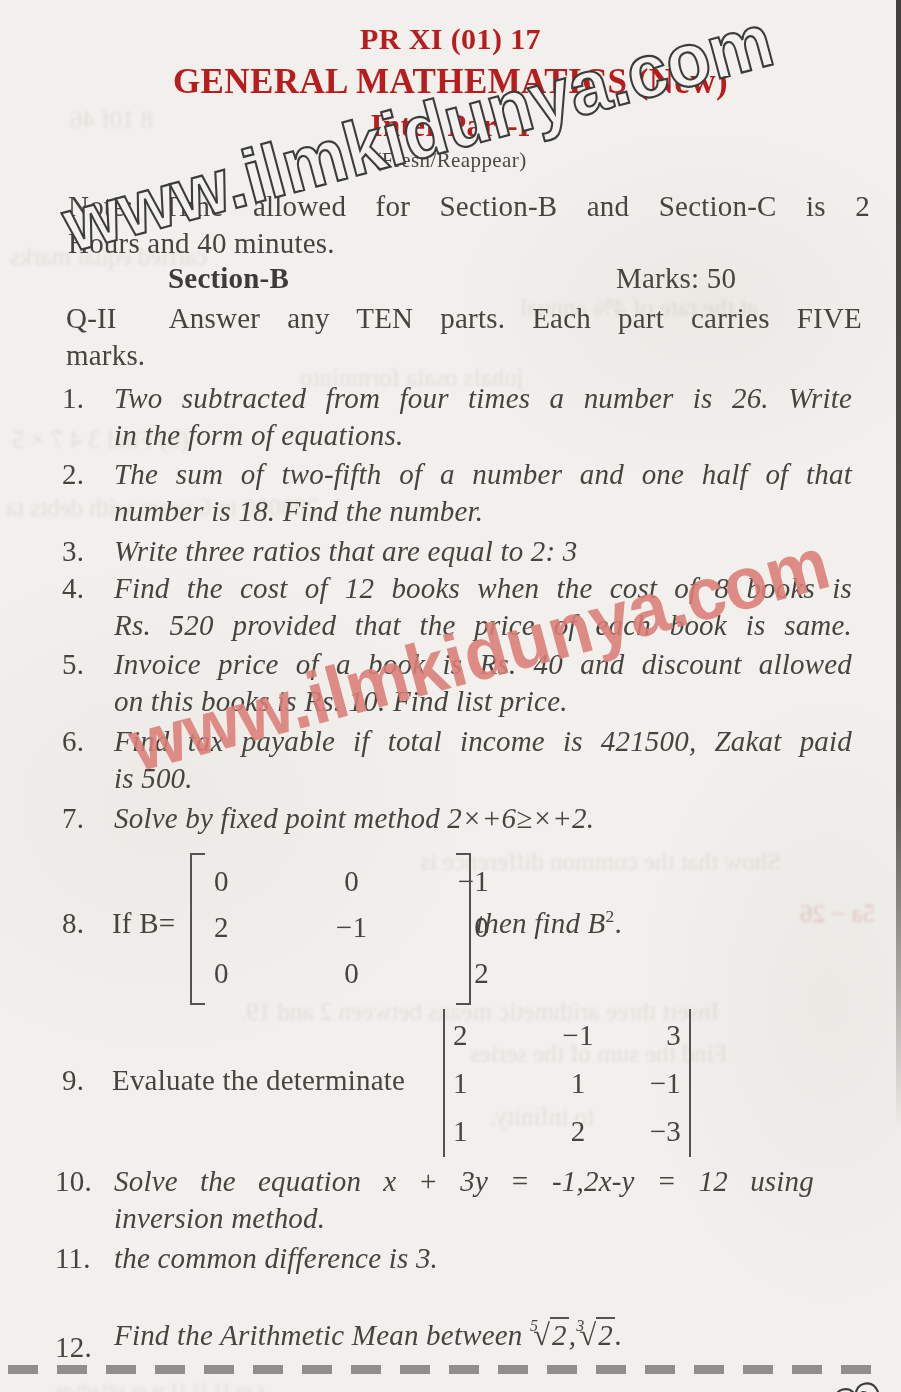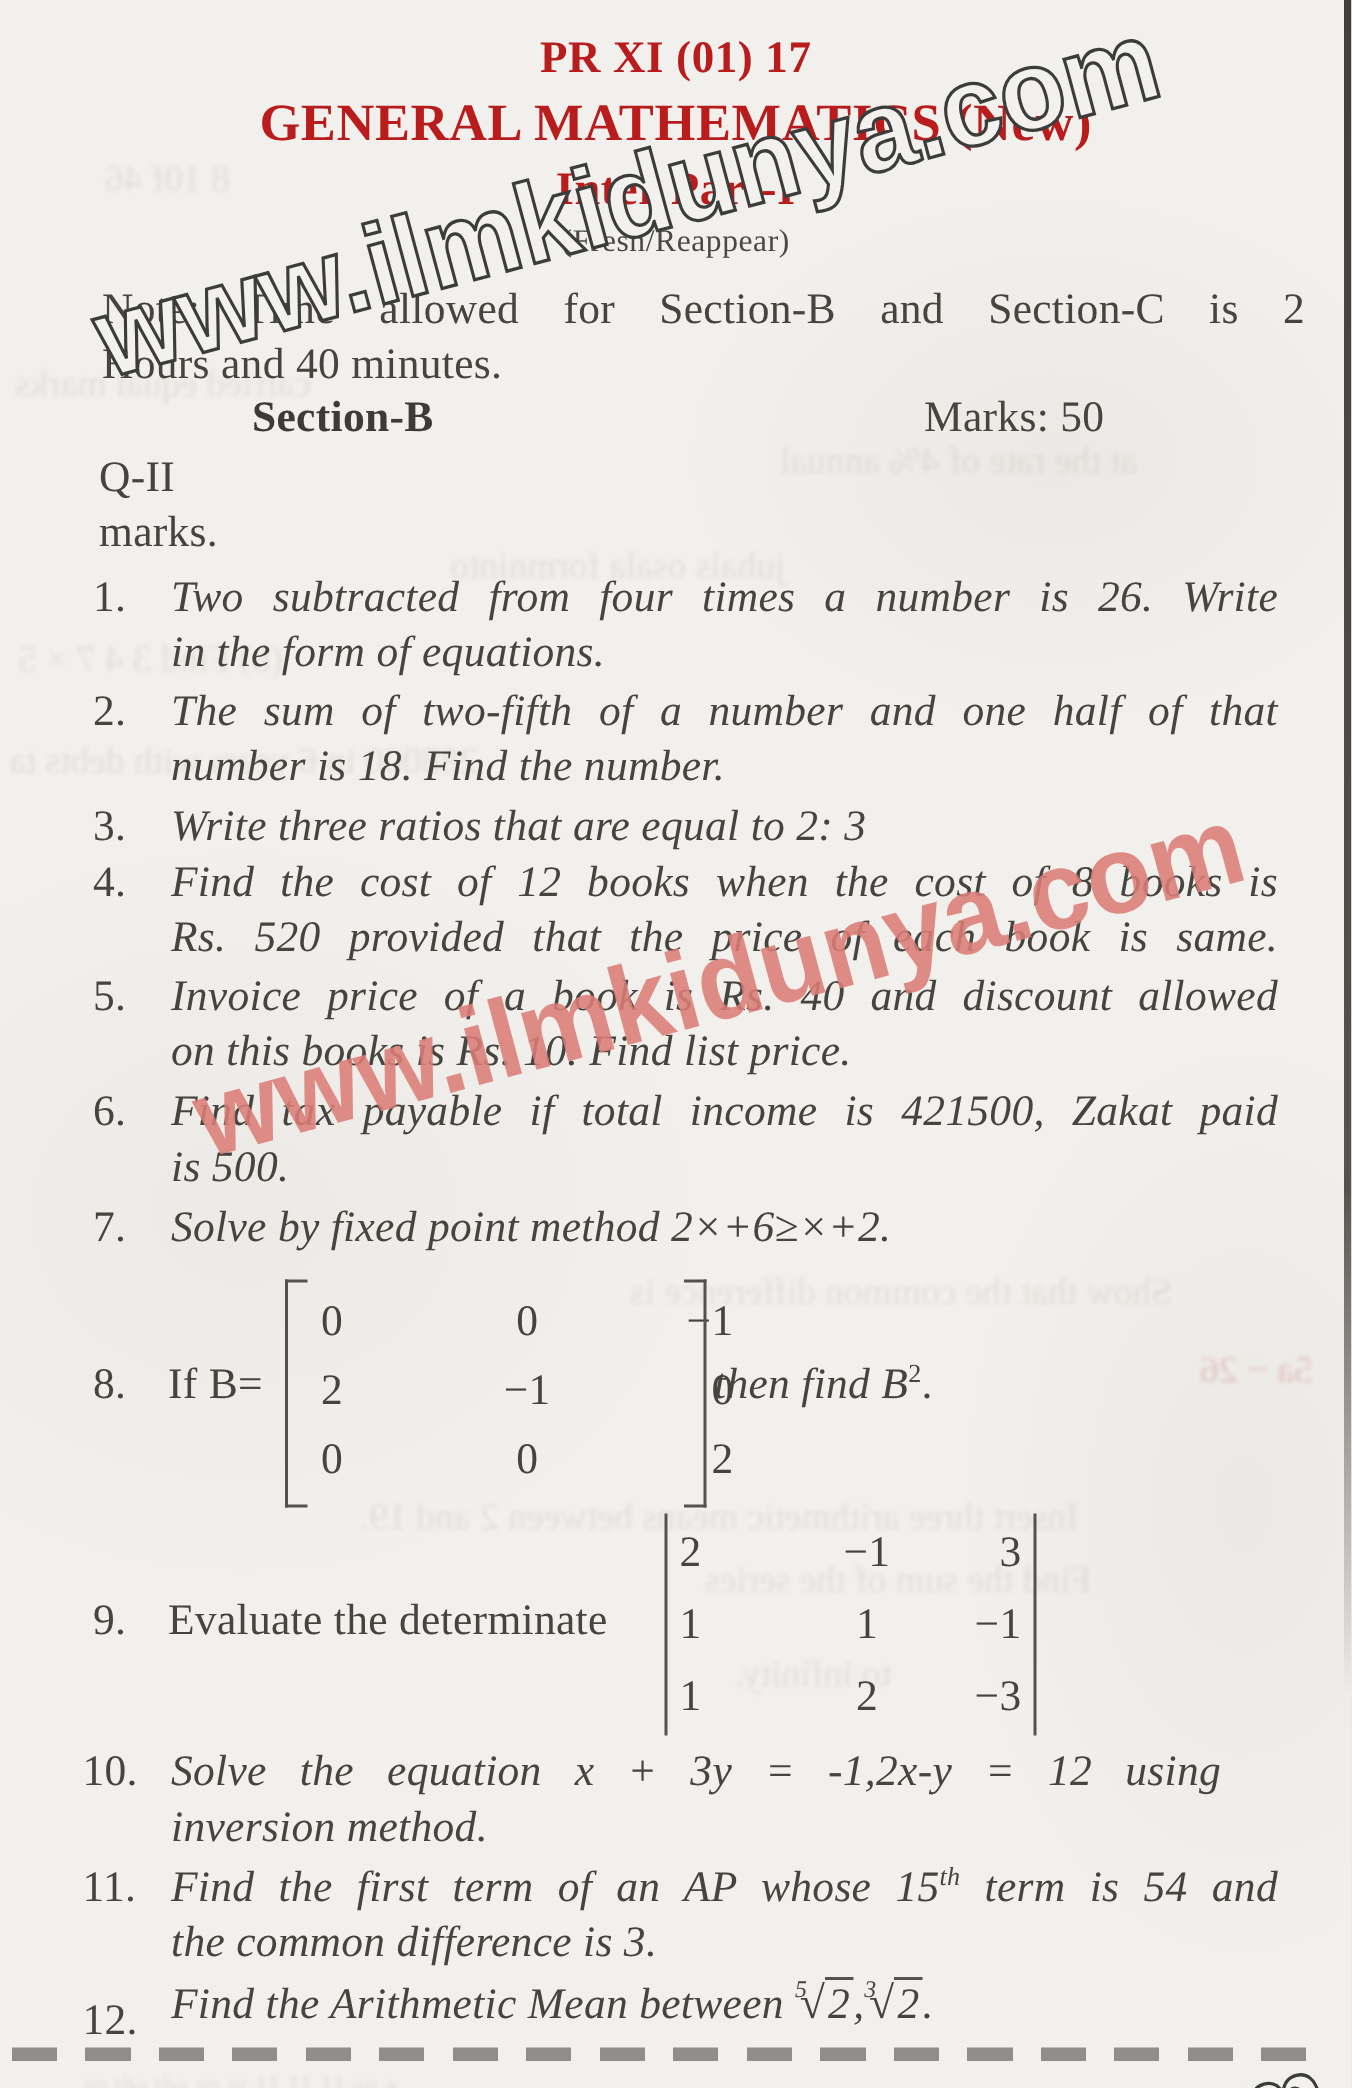--- a/index.html
+++ b/index.html
@@ -108,20 +108,21 @@
     <div class="ln jst">Note: Time allowed for Section-B and Section-C is 2</div>
     <div class="ln">Hours and 40 minutes.</div>
   </div>
 
   <div class="abs body-txt section-name content">Section-B</div>
   <div class="abs body-txt section-marks content">Marks: 50</div>
 
   <div id="instr" class="abs body-txt content">
     <div class="row1">
       <span class="qlab ln">Q-II</span>
+      <span class="qtxt ln jst">Answer any TEN parts. Each part carries FIVE</span>
     </div>
     <div class="ln">marks.</div>
   </div>
 
   <div class="abs item body-txt content" style="top:380px;">
     <span class="num">1.</span>
     <div class="txt">
       <div class="ln jst">Two subtracted from four times a number is 26. Write</div>
       <div class="ln">in the form of equations.</div>
     </div>
@@ -214,21 +215,20 @@
     <span class="num" style="left:-7px;">10.</span>
     <div class="txt narrow">
       <div class="ln jst">Solve the equation x + 3y = -1,2x-y = 12 using</div>
       <div class="ln">inversion method.</div>
     </div>
   </div>
 
   <div class="abs item body-txt content" style="top:1240px;">
     <span class="num" style="left:-7px;">11.</span>
     <div class="txt">
-      <div class="ln jst"><span>Find the first term of an AP whose 15</span><sup>th</sup> <span>term is 54 and</span></div>
       <div class="ln">the common difference is 3.</div>
     </div>
   </div>
 
   <div class="abs item body-txt content" style="top:1317px;">
     <span class="num" style="left:-7px;margin-top:12px;">12.</span>
     <div class="txt">
       <div class="ln"><span>Find the Arithmetic Mean between&nbsp;</span><span class="rad"><sup class="idx">5</sup><span class="sign">√</span><span class="vinc">2</span></span><span>,</span><span class="rad"><sup class="idx">3</sup><span class="sign">√</span><span class="vinc">2</span></span><span>.</span></div>
     </div>
   </div>

